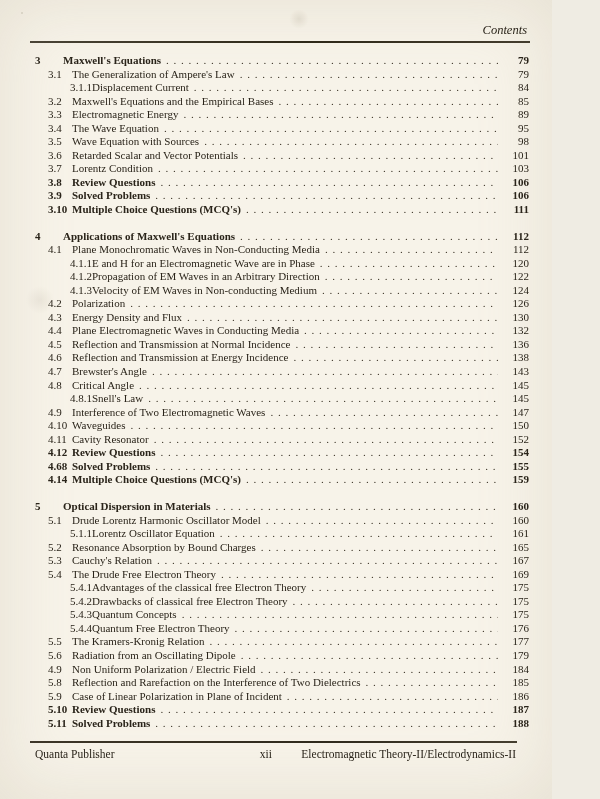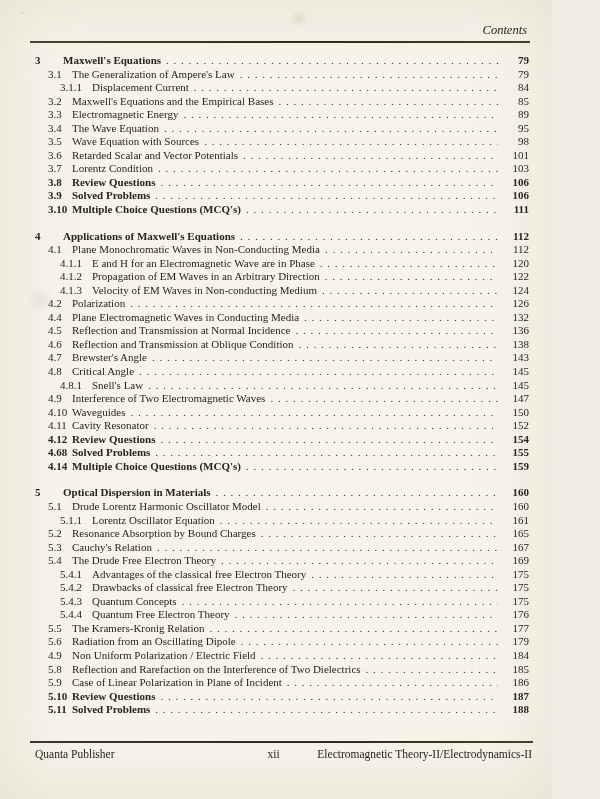--- a/index.html
+++ b/index.html
@@ -45,41 +45,41 @@
     display:flex;
     align-items:baseline;
     font-size:11px;
     line-height:13.55px;
     white-space:nowrap;
   }
   .toc-row.bold { font-weight:bold; }
   .toc-row .num { flex:none; }
   .level-0 .num { width:28px; }
   .level-1 { padding-left:13px; } .level-1 .num { width:24px; }
-  .level-2 { padding-left:25px; } .level-2 .num { width:32px; }
+  .level-2 { padding-left:25px; } .level-2 .num { width:32px;text-align:right; }
   .toc-row .title { flex:none; padding-right:3px; }
   .toc-row .dots {
     flex:1 1 auto;
     overflow:hidden;
     white-space:nowrap;
     margin:0 5px 0 2px;
     color:#3a3326;
     font-weight:normal;
   }
   .toc-row .dots::after {
     content:". . . . . . . . . . . . . . . . . . . . . . . . . . . . . . . . . . . . . . . . . . . . . . . . . . . . . . . . . . . . . . . . . . . . . . . . . . . . . . . . . . . . . . . .";
     letter-spacing:1px;
   }
   .toc-row .pagenum {
     flex:none;
     width:26px;
     text-align:right;
   }
   
-  .page-footer { position:absolute; left:0; right:0; top:741px; }
+  .page-footer { position:absolute; left:0; right:16px; top:741px; }
   .footer-rule {
     margin:0 19px 0 30px;
     height:2px;
     background:linear-gradient(to right,#3d3628,#2f2a1c 60%,#453e2f);
   }
   .footer-row {
     position:relative;
     margin:4px 20px 0 35px;
     font-size:11.5px;
     line-height:14px;
@@ -209,34 +209,40 @@
           <span class="dots"></span>
           <span class="pagenum">124</span>
         </div>
         <div class="toc-row level-1">
           <span class="num">4.2</span>
           <span class="title">Polarization</span>
           <span class="dots"></span>
           <span class="pagenum">126</span>
         </div>
         <div class="toc-row level-1">
+          <span class="num">4.3</span>
+          <span class="title">Energy Density and Flux</span>
+          <span class="dots"></span>
+          <span class="pagenum">130</span>
+        </div>
+        <div class="toc-row level-1">
           <span class="num">4.4</span>
           <span class="title">Plane Electromagnetic Waves in Conducting Media</span>
           <span class="dots"></span>
           <span class="pagenum">132</span>
         </div>
         <div class="toc-row level-1">
           <span class="num">4.5</span>
           <span class="title">Reflection and Transmission at Normal Incidence</span>
           <span class="dots"></span>
           <span class="pagenum">136</span>
         </div>
         <div class="toc-row level-1">
           <span class="num">4.6</span>
-          <span class="title">Reflection and Transmission at Oblique Condition</span>
+          <span class="title">Reflection and Transmission at Energy Incidence</span>
           <span class="dots"></span>
           <span class="pagenum">138</span>
         </div>
         <div class="toc-row level-1">
           <span class="num">4.7</span>
           <span class="title">Brewster's Angle</span>
           <span class="dots"></span>
           <span class="pagenum">143</span>
         </div>
         <div class="toc-row level-1">

